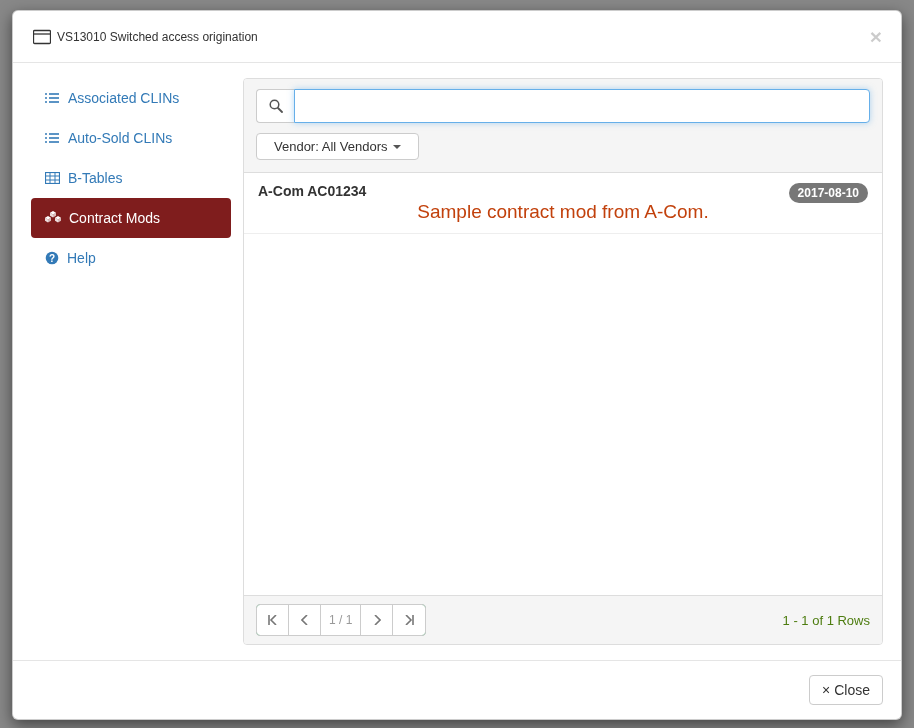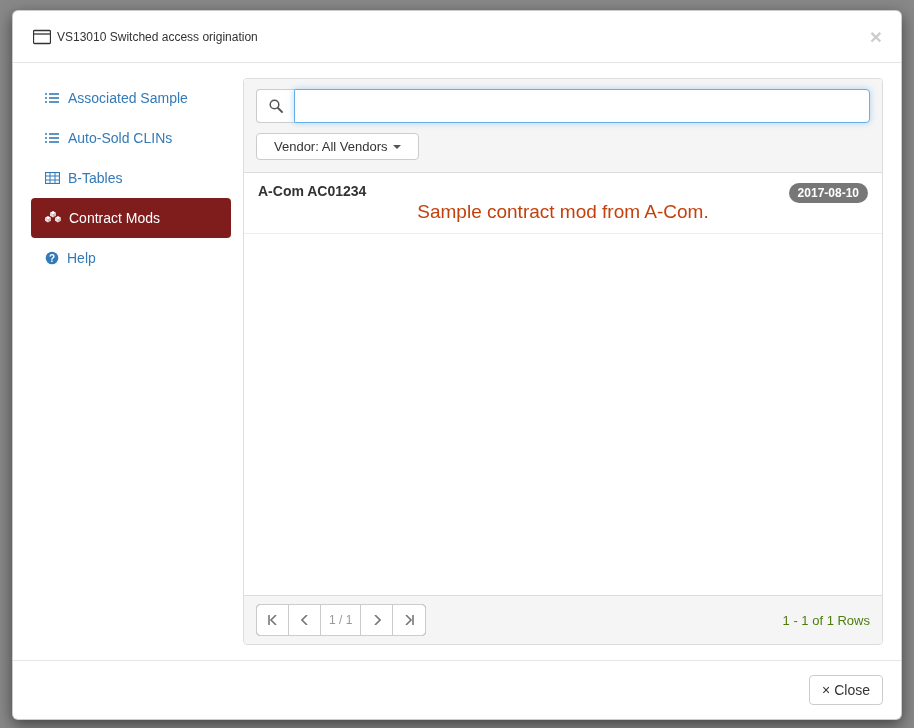--- a/index.html
+++ b/index.html
@@ -255,21 +255,21 @@
 
       <div class="nav-item">
         <svg width="15" height="12" viewBox="0 0 15 12">
           <line x1="1" y1="2" x2="1" y2="2" stroke="currentColor" stroke-width="2" stroke-linecap="round"></line>
           <line x1="4" y1="2" x2="14" y2="2" stroke="currentColor" stroke-width="1.6"></line>
           <line x1="1" y1="6" x2="1" y2="6" stroke="currentColor" stroke-width="2" stroke-linecap="round"></line>
           <line x1="4" y1="6" x2="14" y2="6" stroke="currentColor" stroke-width="1.6"></line>
           <line x1="1" y1="10" x2="1" y2="10" stroke="currentColor" stroke-width="2" stroke-linecap="round"></line>
           <line x1="4" y1="10" x2="14" y2="10" stroke="currentColor" stroke-width="1.6"></line>
         </svg>
-        <span>Associated Sample</span>
+        <span>Associated CLINs</span>
       </div>
 
       <div class="nav-item">
         <svg width="15" height="12" viewBox="0 0 15 12">
           <line x1="1" y1="2" x2="1" y2="2" stroke="currentColor" stroke-width="2" stroke-linecap="round"></line>
           <line x1="4" y1="2" x2="14" y2="2" stroke="currentColor" stroke-width="1.6"></line>
           <line x1="1" y1="6" x2="1" y2="6" stroke="currentColor" stroke-width="2" stroke-linecap="round"></line>
           <line x1="4" y1="6" x2="14" y2="6" stroke="currentColor" stroke-width="1.6"></line>
           <line x1="1" y1="10" x2="1" y2="10" stroke="currentColor" stroke-width="2" stroke-linecap="round"></line>
           <line x1="4" y1="10" x2="14" y2="10" stroke="currentColor" stroke-width="1.6"></line>

